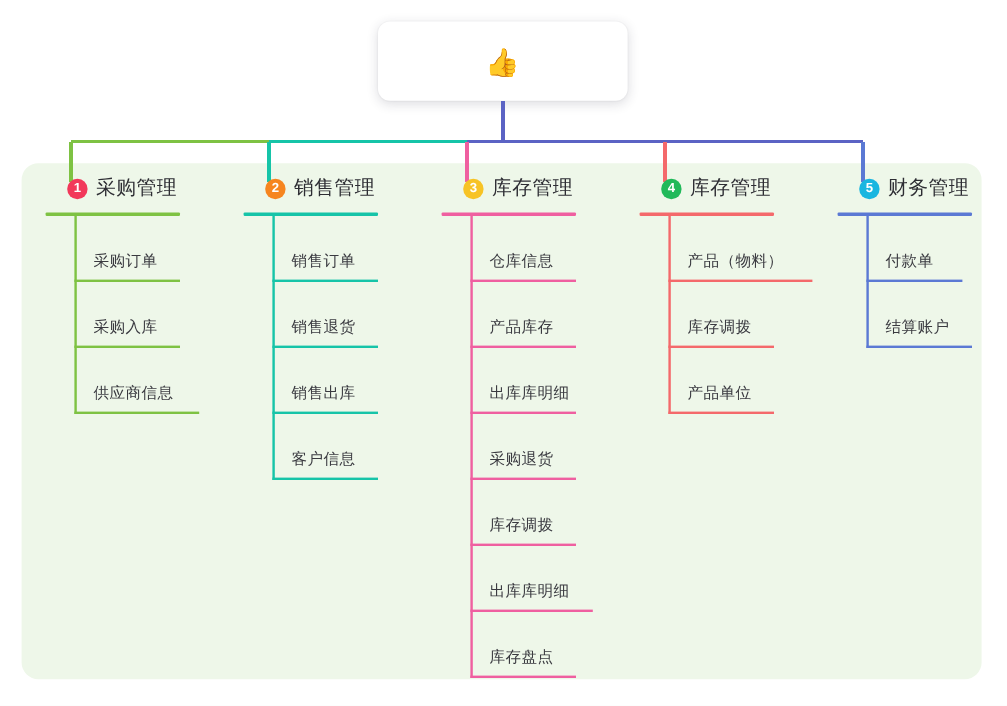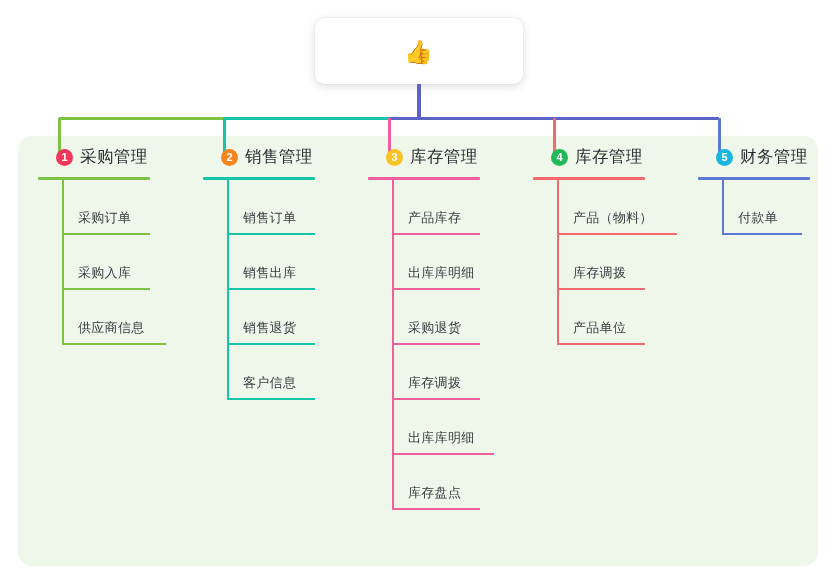--- a/index.html
+++ b/index.html
@@ -193,44 +193,49 @@
         </div>
         <div class="col-rule" style="background: rgb(22, 196, 168); width: 112px;"></div>
         <div class="leaves">
           <div class="leaf">
             <div class="leaf-spine" style="background: rgb(22, 196, 168);"></div>
             <div class="leaf-label">销售订单</div>
             <div class="leaf-rule" style="background: rgb(22, 196, 168); width: 88px;"></div>
           </div>
           <div class="leaf">
             <div class="leaf-spine" style="background: rgb(22, 196, 168);"></div>
+            <div class="leaf-label">销售退货</div>
+            <div class="leaf-rule" style="background: rgb(22, 196, 168); width: 88px;"></div>
+          </div>
+          <div class="leaf">
+            <div class="leaf-spine" style="background: rgb(22, 196, 168);"></div>
             <div class="leaf-label">销售出库</div>
-            <div class="leaf-rule" style="background: rgb(22, 196, 168); width: 88px;"></div>
-          </div>
-          <div class="leaf">
-            <div class="leaf-spine" style="background: rgb(22, 196, 168);"></div>
-            <div class="leaf-label">销售退货</div>
             <div class="leaf-rule" style="background: rgb(22, 196, 168); width: 88px;"></div>
           </div>
           <div class="leaf">
             <div class="leaf-spine" style="background: rgb(22, 196, 168);"></div>
             <div class="leaf-label">客户信息</div>
             <div class="leaf-rule" style="background: rgb(22, 196, 168); width: 88px;"></div>
           </div>
         </div>
       </div>
       <div class="column" style="left: 368px;">
         <div class="col-head">
           <span class="badge" style="background: rgb(247, 195, 37);">3</span>
           <span class="col-title">库存管理</span>
         </div>
         <div class="col-rule" style="background: rgb(239, 95, 160); width: 112px;"></div>
         <div class="leaves">
           <div class="leaf">
             <div class="leaf-spine" style="background: rgb(239, 95, 160);"></div>
+            <div class="leaf-label">仓库信息</div>
+            <div class="leaf-rule" style="background: rgb(239, 95, 160); width: 88px;"></div>
+          </div>
+          <div class="leaf">
+            <div class="leaf-spine" style="background: rgb(239, 95, 160);"></div>
             <div class="leaf-label">产品库存</div>
             <div class="leaf-rule" style="background: rgb(239, 95, 160); width: 88px;"></div>
           </div>
           <div class="leaf">
             <div class="leaf-spine" style="background: rgb(239, 95, 160);"></div>
             <div class="leaf-label">出库库明细</div>
             <div class="leaf-rule" style="background: rgb(239, 95, 160); width: 88px;"></div>
           </div>
           <div class="leaf">
             <div class="leaf-spine" style="background: rgb(239, 95, 160);"></div>
@@ -283,17 +288,22 @@
           <span class="badge" style="background: rgb(26, 182, 224);">5</span>
           <span class="col-title">财务管理</span>
         </div>
         <div class="col-rule" style="background: rgb(91, 121, 212); width: 112px;"></div>
         <div class="leaves">
           <div class="leaf">
             <div class="leaf-spine" style="background: rgb(91, 121, 212);"></div>
             <div class="leaf-label">付款单</div>
             <div class="leaf-rule" style="background: rgb(91, 121, 212); width: 80px;"></div>
           </div>
+          <div class="leaf">
+            <div class="leaf-spine" style="background: rgb(91, 121, 212);"></div>
+            <div class="leaf-label">结算账户</div>
+            <div class="leaf-rule" style="background: rgb(91, 121, 212); width: 88px;"></div>
+          </div>
         </div>
       </div>
     </div>
 
 </div>
 
 </body></html>

